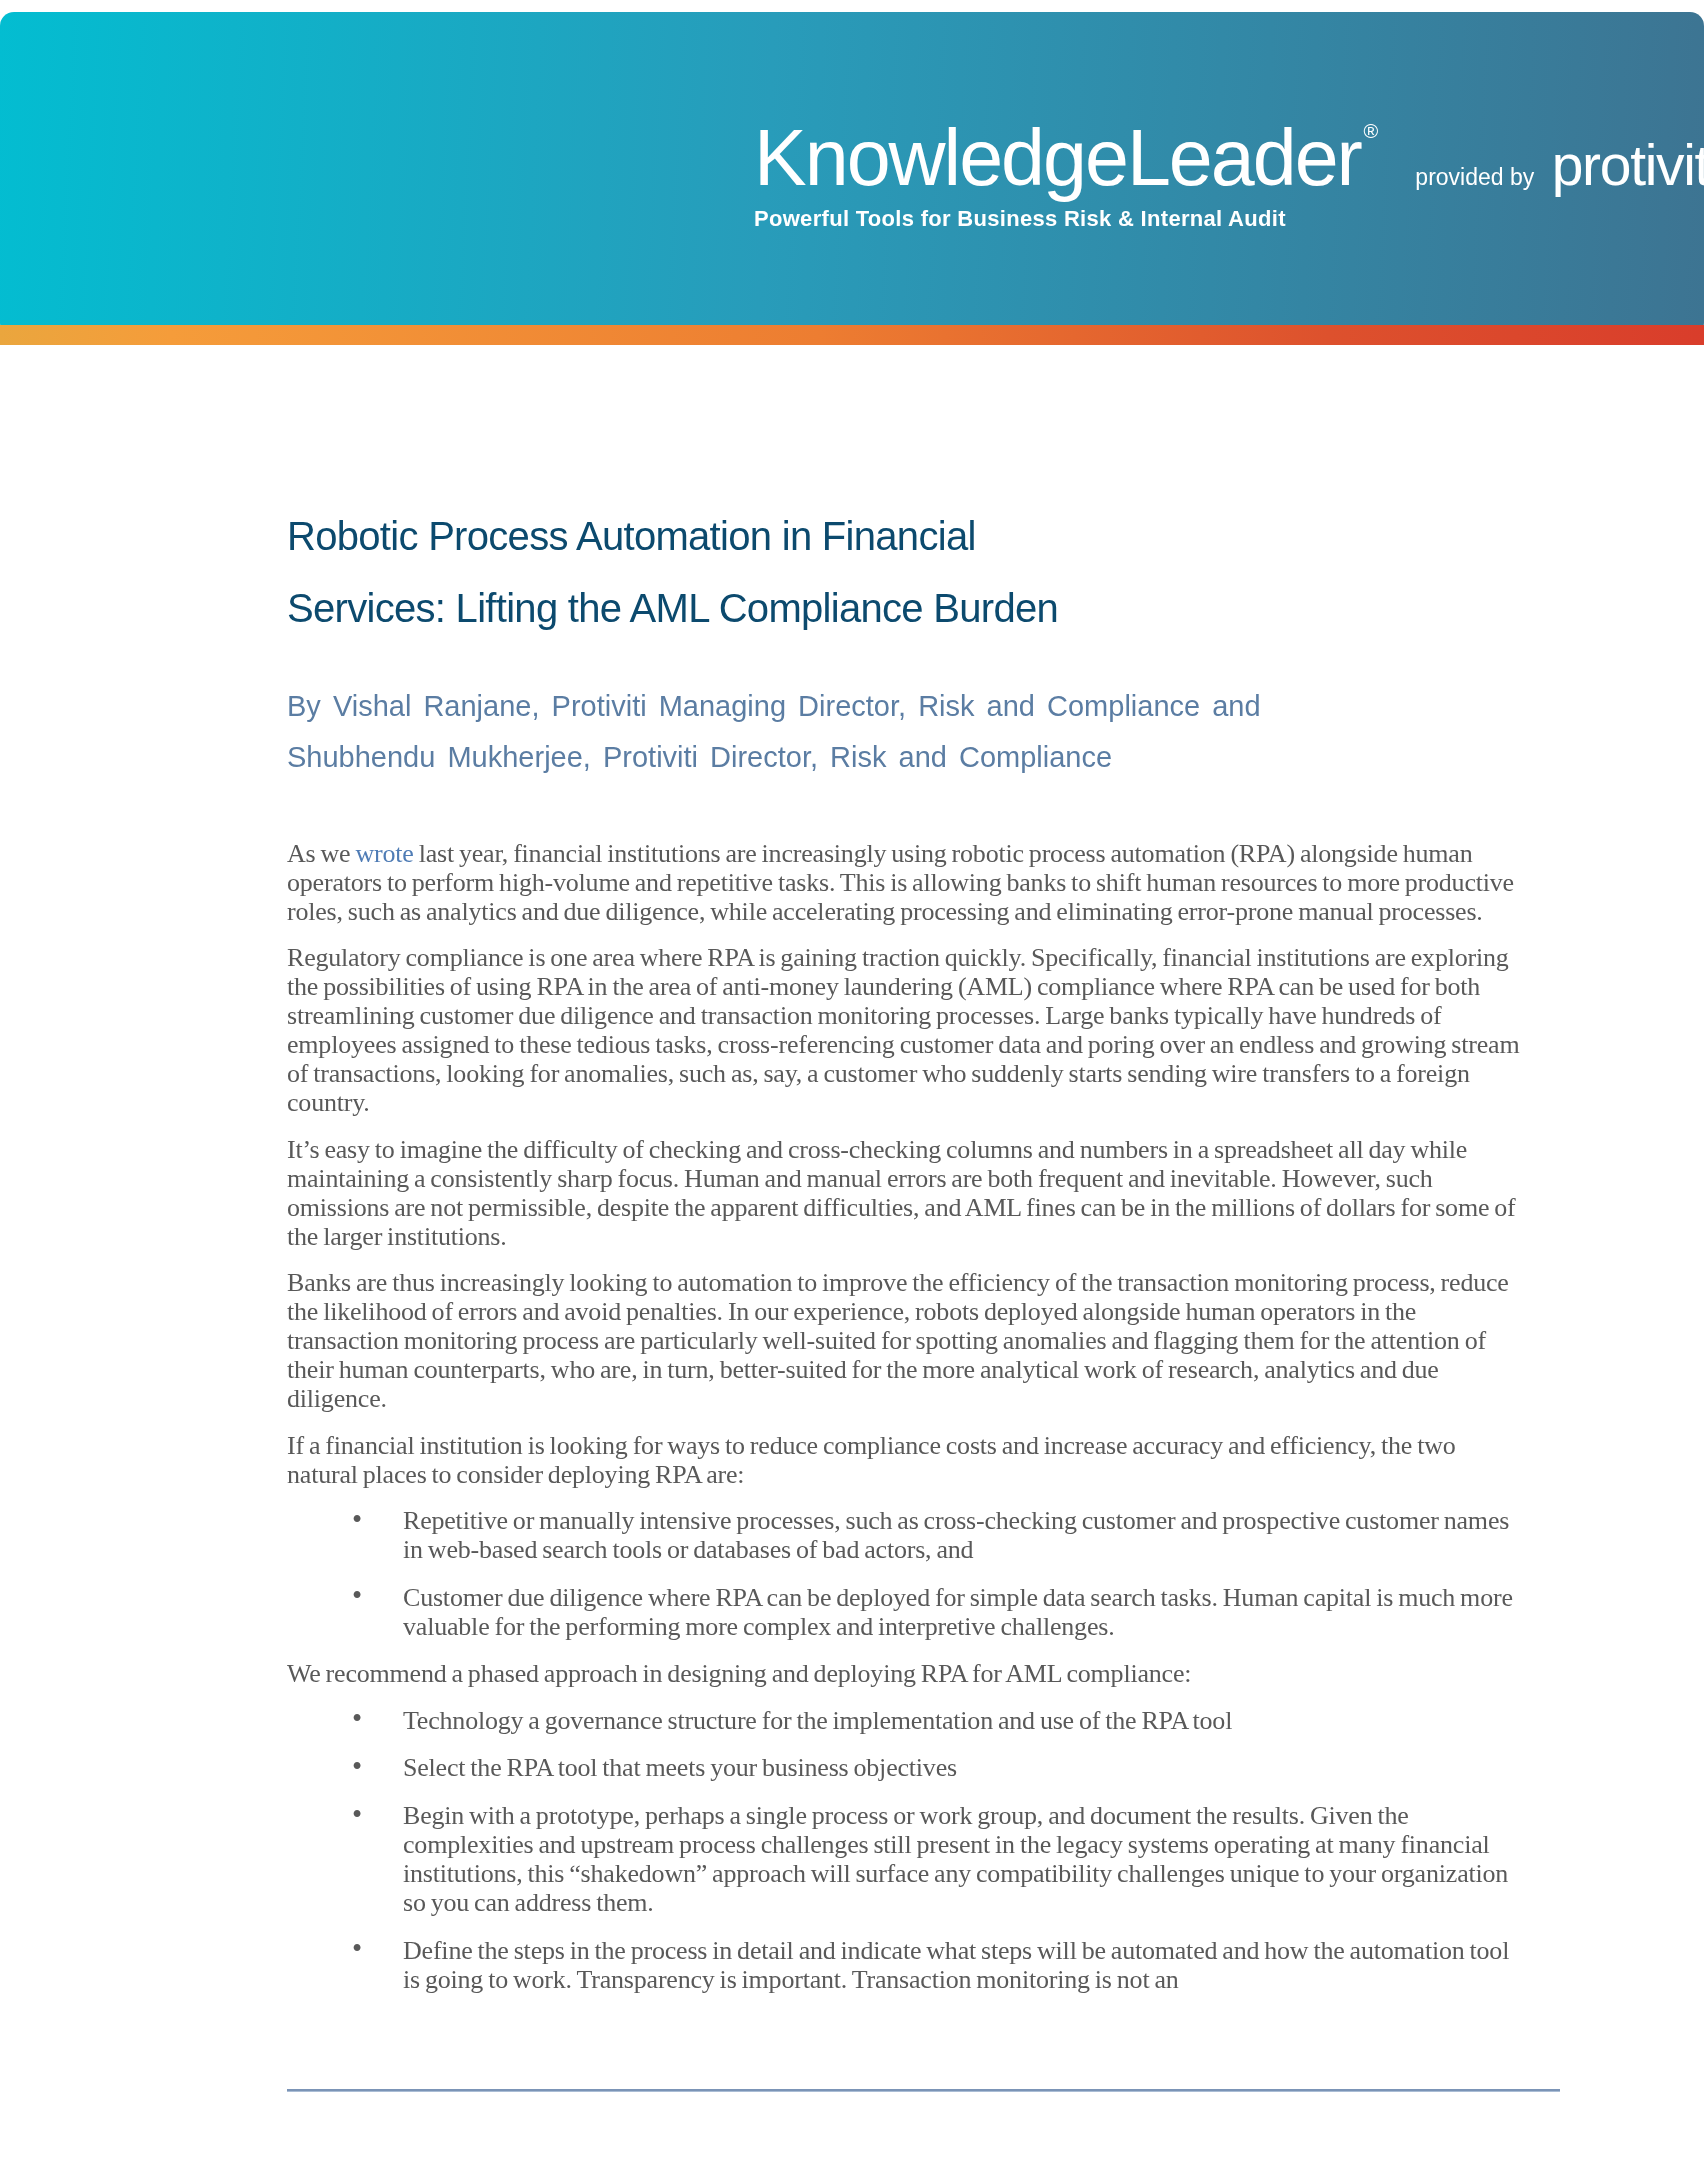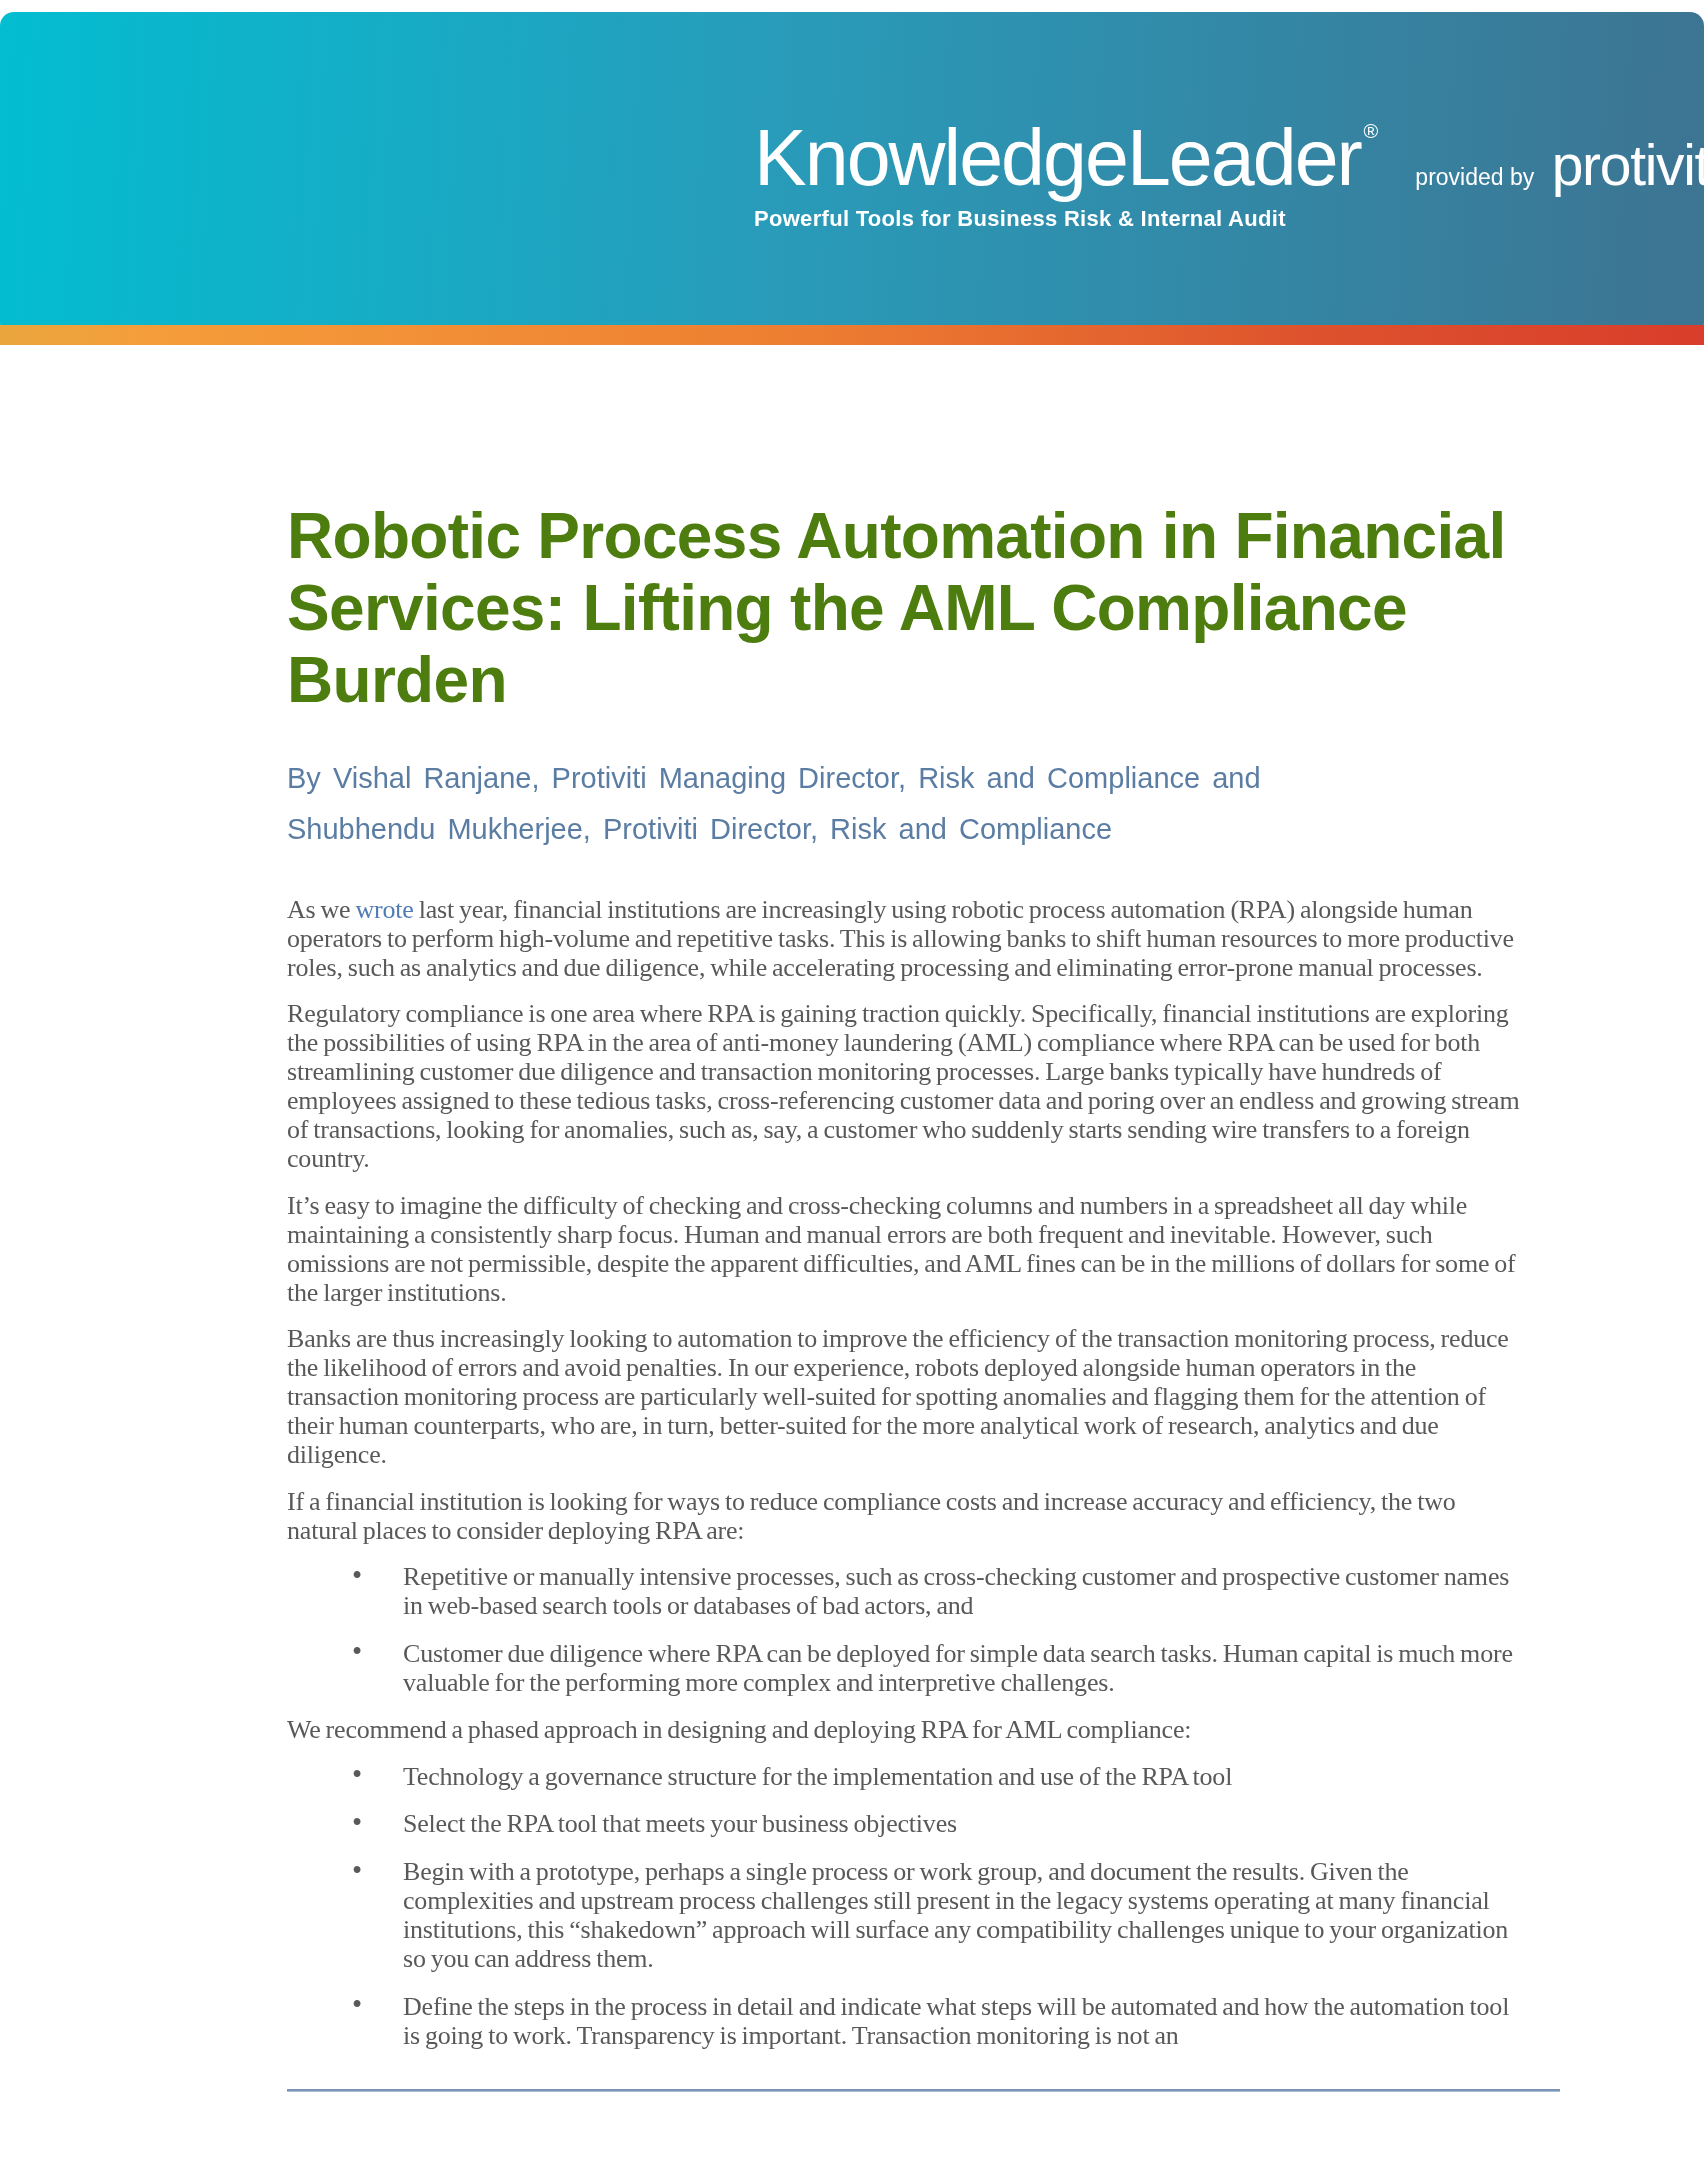--- a/index.html
+++ b/index.html
@@ -34,36 +34,36 @@
     position:absolute; left:0; top:325px; width:1704px; height:20px;
     background:linear-gradient(90deg, #eaa63e 0%, #f59c3a 10%, #ed7d31 48%, #dd512d 78%, #d93d2b 100%);
   }
 
   
   .content { position:absolute; left:287px; top:346px; width:1273px; }
 
   .title {
     margin-top:154px;
     font-family:"Liberation Sans", sans-serif;
-    font-weight:700;
-    font-size:64px; line-height:72px; letter-spacing:-0.7px;
-    color:#4d7c0f;
+    font-weight:400;
+    font-size:40px; line-height:72px; letter-spacing:-0.7px;
+    color:#0c4a6e;
   }
   .title span { display:block; }
 
   .byline {
     margin-top:37px;
     font-family:"Liberation Sans", sans-serif;
     font-size:29px; line-height:51px; word-spacing:4px;
     color:#5b7da3;
   }
   .byline span { display:block; }
 
   .body-text {
-    margin-top:40px;
+    margin-top:56px;
     width:1243px;
     font-size:26px; line-height:29px;
     letter-spacing:-0.2px; word-spacing:-1.3px;
     color:#595959;
   }
   .body-text p { margin:0 0 17.4px 0; }
   .inline-link { color:#4f7cb5; text-decoration:none; cursor:pointer; }
 
   ul.bullets { list-style:none; margin:8px 0 17.4px 0; }
   ul.bullets li { position:relative; padding-left:116px; margin-bottom:18.7px; }

